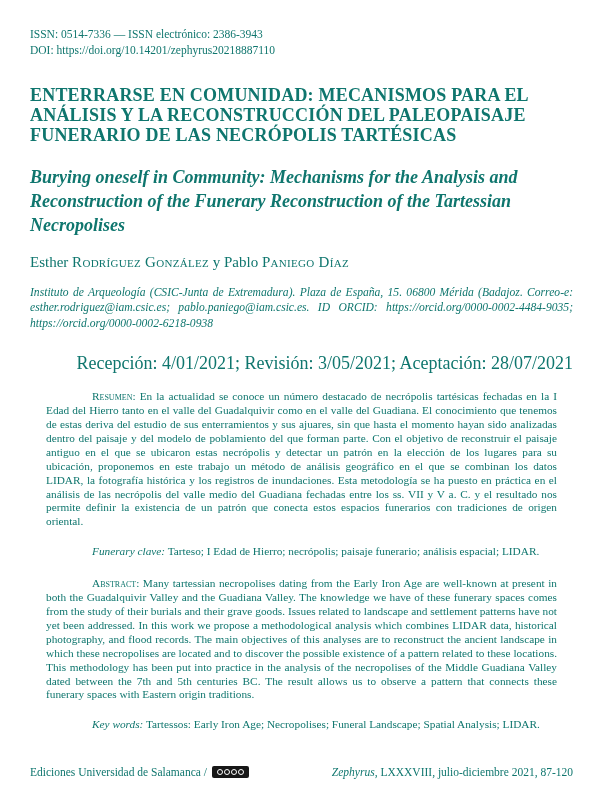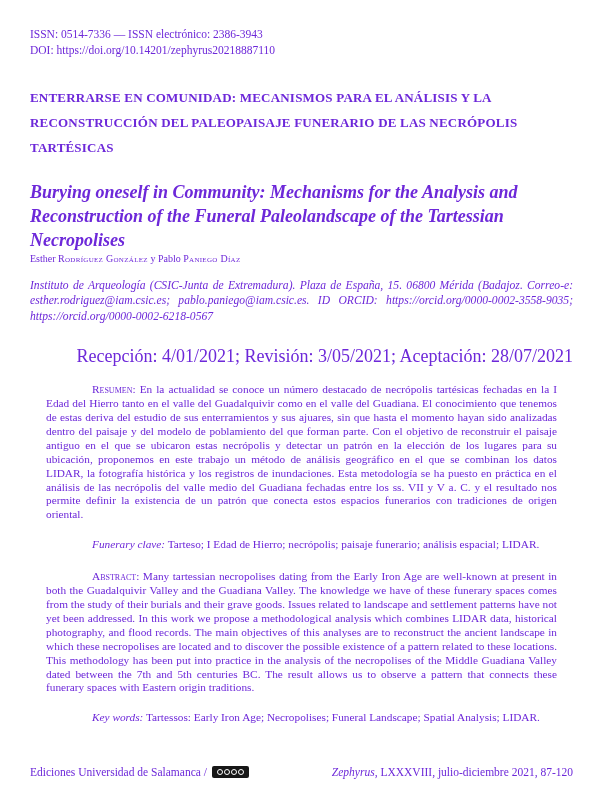--- a/index.html
+++ b/index.html
@@ -1,32 +1,32 @@
 <!DOCTYPE html>
 <html><head>
 <meta charset="utf-8">
 <style>
   * { box-sizing: border-box; }
   html, body { margin: 0; padding: 0; background: #ffffff; }
   .page {
     width: 603px; height: 800px; position: relative; overflow: hidden;
-    background: #ffffff; color: #6d28d9;
+    background: #ffffff; color: #0f766e;
     font-family: "Liberation Serif", "DejaVu Serif", serif;
     padding: 26px 30px 0 30px;
   }
   .meta-line { font-size: 11.5px; line-height: 16px; }
   h1.title-es {
-    margin: 27px 0 0; font-size: 13px; line-height: 25px;
+    margin: 27px 0 0; font-size: 18px; line-height: 20px;
     font-weight: 700; letter-spacing: 0.2px;
   }
   h2.title-en {
     margin: 20px 0 0; font-size: 18px; line-height: 24px;
     font-weight: 700; font-style: italic;
   }
-  .authors { margin-top: 1px; font-size: 10px; }
+  .authors { margin-top: 17px; font-size: 15px; }
   .sc { font-variant: small-caps; }
   .authors .sc { letter-spacing: 0.3px; }
   .affiliation {
     margin-top: 14px; font-style: italic; font-size: 11.6px;
     line-height: 15.4px; text-align: justify;
   }
   .dates { margin-top: 22px; font-size: 18px; text-align: right; }
   .abstract { margin-top: 15px; font-size: 11.3px; line-height: 13.9px; text-align: justify; }
   .abstract p { margin: 16px; text-indent: 46px; }
   .abstract.english { margin-top: 18px; }
@@ -52,25 +52,25 @@
 
 <div class="page">
 
   <header>
     <div class="meta-line">ISSN: 0514-7336 — ISSN electrónico: 2386-3943</div>
     <div class="meta-line">DOI: https://doi.org/10.14201/zephyrus20218887110</div>
   </header>
 
   <h1 class="title-es">ENTERRARSE EN COMUNIDAD: MECANISMOS PARA EL ANÁLISIS Y LA RECONSTRUCCIÓN DEL PALEOPAISAJE FUNERARIO DE LAS NECRÓPOLIS TARTÉSICAS</h1>
 
-  <h2 class="title-en">Burying oneself in Community: Mechanisms for the Analysis and Reconstruction of the Funeral Paleolandscape of the Tartessian Necropolises</h2>
+  <h2 class="title-en">Burying oneself in Community: Mechanisms for the Analysis and Reconstruction of the Funerary Reconstruction of the Tartessian Necropolises</h2>
 
   <div class="authors"><span>Esther </span><span class="sc">Rodríguez González</span><span> y </span><span>Pablo </span><span class="sc">Paniego Díaz</span></div>
 
-  <div class="affiliation"><span>Instituto de Arqueología (CSIC-Junta de Extremadura). Plaza de España, 15. 06800 Mérida (Badajoz. Correo-e: esther.rodriguez@iam.csic.es; pablo.paniego@iam.csic.es. ID ORCID: </span><span>https://orcid.org/0000-0002-3558-9035</span><span>; </span><span>https://orcid.org/0000-0002-6218-0567</span></div>
+  <div class="affiliation"><span>Instituto de Arqueología (CSIC-Junta de Extremadura). Plaza de España, 15. 06800 Mérida (Badajoz. Correo-e: esther.rodriguez@iam.csic.es; pablo.paniego@iam.csic.es. ID ORCID: </span><span>https://orcid.org/0000-0002-4484-9035</span><span>; </span><span>https://orcid.org/0000-0002-6218-0938</span></div>
 
   <div class="dates">Recepción: 4/01/2021; Revisión: 3/05/2021; Aceptación: 28/07/2021</div>
 
   <section class="abstract spanish">
     <p><span class="sc">Resumen:</span><span> En la actualidad se conoce un número destacado de necrópolis tartésicas fechadas en la I Edad del Hierro tanto en el valle del Guadalquivir como en el valle del Guadiana. El conocimiento que tenemos de estas deriva del estudio de sus enterramientos y sus ajuares, sin que hasta el momento hayan sido analizadas dentro del paisaje y del modelo de poblamiento del que forman parte. Con el objetivo de reconstruir el paisaje antiguo en el que se ubicaron estas necrópolis y detectar un patrón en la elección de los lugares para su ubicación, proponemos en este trabajo un método de análisis geográfico en el que se combinan los datos LIDAR, la fotografía histórica y los registros de inundaciones. Esta metodología se ha puesto en práctica en el análisis de las necrópolis del valle medio del Guadiana fechadas entre los ss. VII y V a. C. y el resultado nos permite definir la existencia de un patrón que conecta estos espacios funerarios con tradiciones de origen oriental.</span></p>
     <p><span class="it">Funerary clave:</span><span> Tarteso; I Edad de Hierro; necrópolis; paisaje funerario; análisis espacial; LIDAR.</span></p>
   </section>
 
   <section class="abstract english">
     <p><span class="sc">Abstract:</span><span> Many tartessian necropolises dating from the Early Iron Age are well-known at present in both the Guadalquivir Valley and the Guadiana Valley. The knowledge we have of these funerary spaces comes from the study of their burials and their grave goods. Issues related to landscape and settlement patterns have not yet been addressed. In this work we propose a methodological analysis which combines LIDAR data, historical photography, and flood records. The main objectives of this analyses are to reconstruct the ancient landscape in which these necropolises are located and to discover the possible existence of a pattern related to these locations. This methodology has been put into practice in the analysis of the necropolises of the Middle Guadiana Valley dated between the 7th and 5th centuries BC. The result allows us to observe a pattern that connects these funerary spaces with Eastern origin traditions.</span></p>

